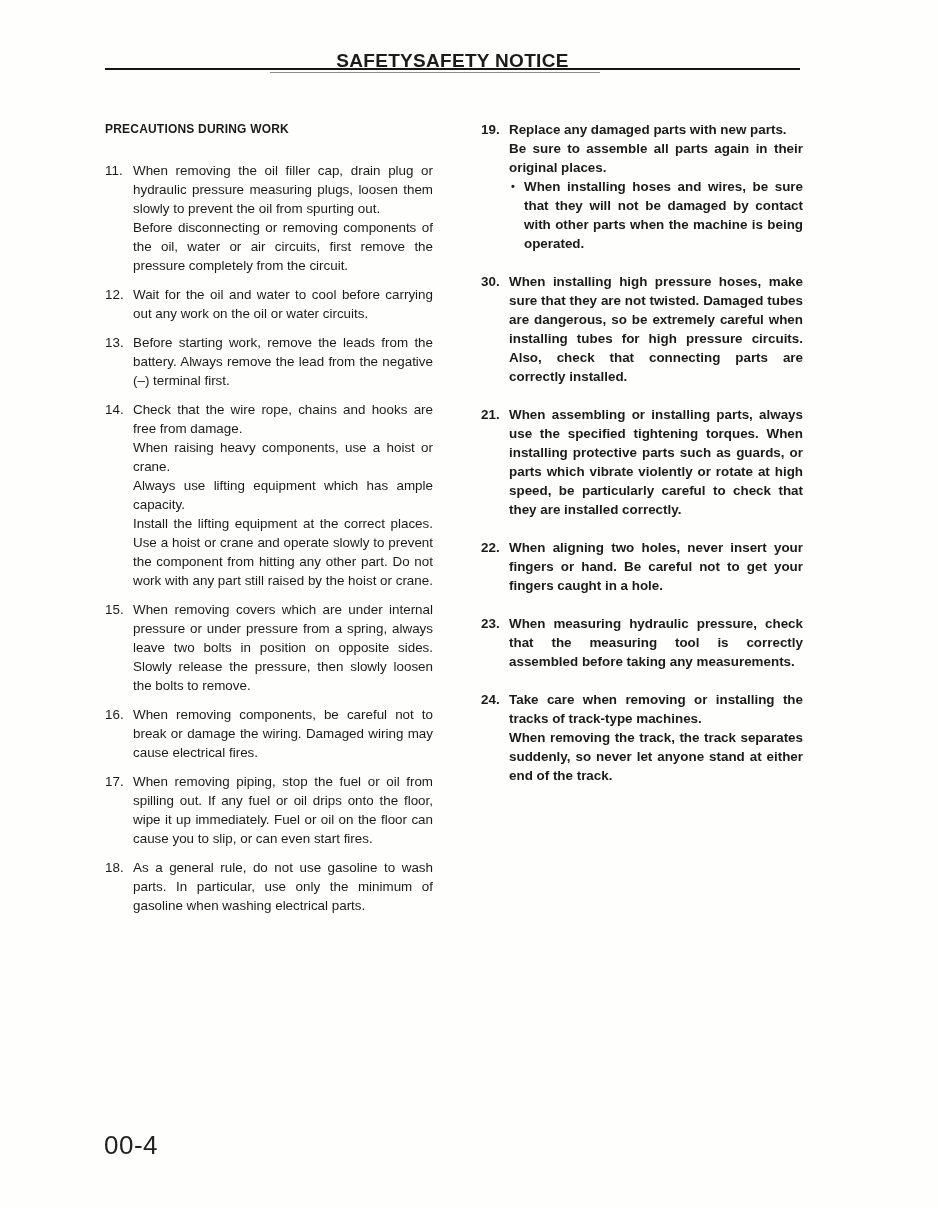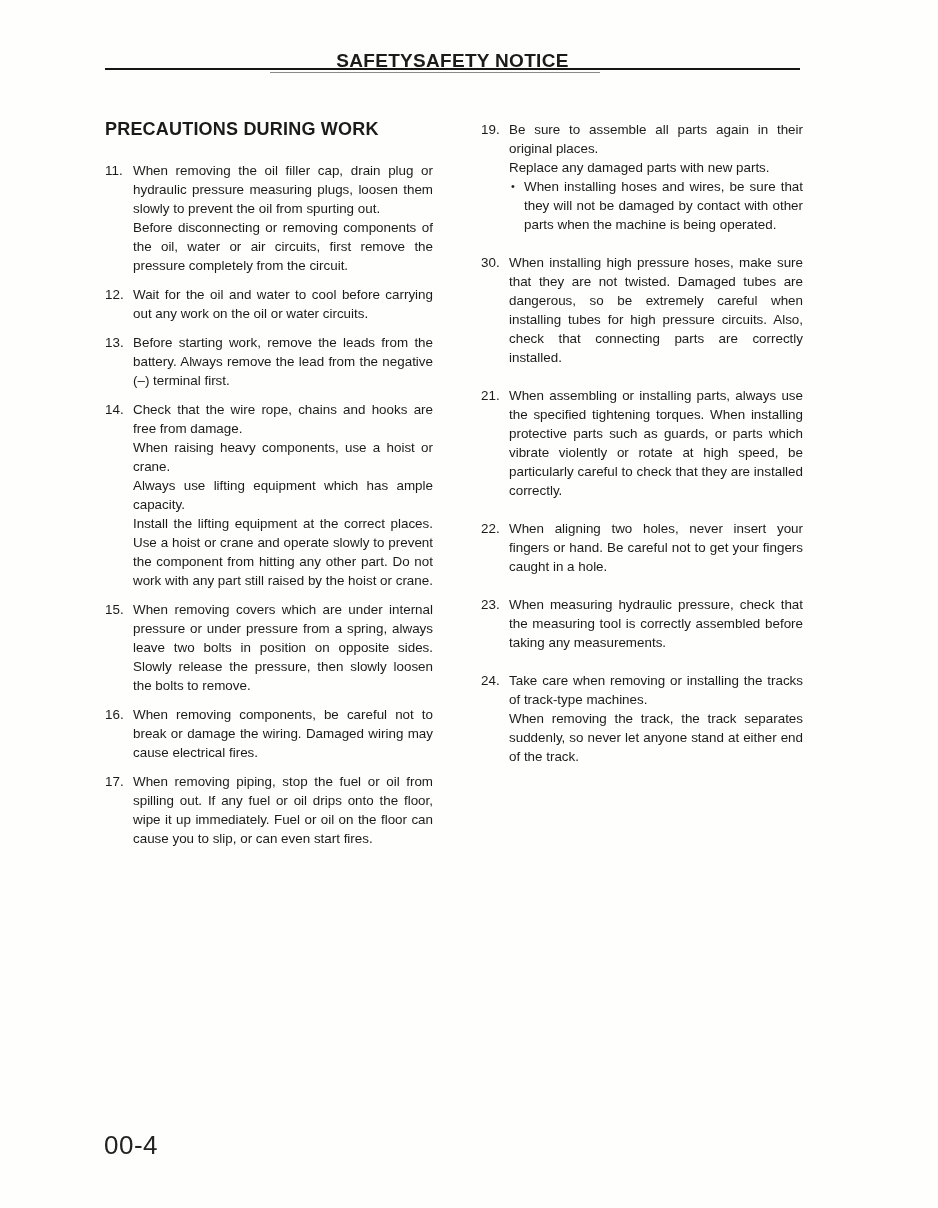--- a/index.html
+++ b/index.html
@@ -54,24 +54,25 @@
     font-size: 13.4px;
     line-height: 19px;
   }
   .column-left {
     left: 105px;
     width: 328px;
   }
   .column-right {
     left: 481px;
     width: 322px;
+    font-weight: bold;
   }
   .section-heading {
     font-weight: bold;
-    font-size: 18px;
+    font-size: 12px;
     margin: 0 0 22px 0;
     letter-spacing: 0.2px;
   }
   .item {
     display: flex;
     margin-bottom: 10px;
   }
   .column-right .item {
     margin-bottom: 19px;
   }
@@ -163,30 +164,36 @@
           <div class="item-body">
             <div class="para">When removing components, be careful not to break or damage the wiring. Damaged wiring may cause electrical fires.</div>
           </div>
         </div>
         <div class="item">
           <span class="item-number">17.</span>
           <div class="item-body">
             <div class="para">When removing piping, stop the fuel or oil from spilling out. If any fuel or oil drips onto the floor, wipe it up immediately. Fuel or oil on the floor can cause you to slip, or can even start fires.</div>
           </div>
         </div>
+        <div class="item">
+          <span class="item-number">18.</span>
+          <div class="item-body">
+            <div class="para">As a general rule, do not use gasoline to wash parts. In particular, use only the minimum of gasoline when washing electrical parts.</div>
+          </div>
+        </div>
       </div>
   </div>
 
   <div class="column column-right">
     <div id="right-items">
         <div class="item">
           <span class="item-number">19.</span>
           <div class="item-body">
+            <div class="para">Replace any damaged parts with new parts.</div>
             <div class="para">Be sure to assemble all parts again in their original places.</div>
-            <div class="para">Replace any damaged parts with new parts.</div>
             <div class="para bullet">
               <span class="bullet-glyph">•</span>
               <span class="bullet-text">When installing hoses and wires, be sure that they will not be damaged by contact with other parts when the machine is being operated.</span>
             </div>
           </div>
         </div>
         <div class="item">
           <span class="item-number">30.</span>
           <div class="item-body">
             <div class="para">When installing high pressure hoses, make sure that they are not twisted. Damaged tubes are dangerous, so be extremely careful when installing tubes for high pressure circuits. Also, check that connecting parts are correctly installed.</div>

